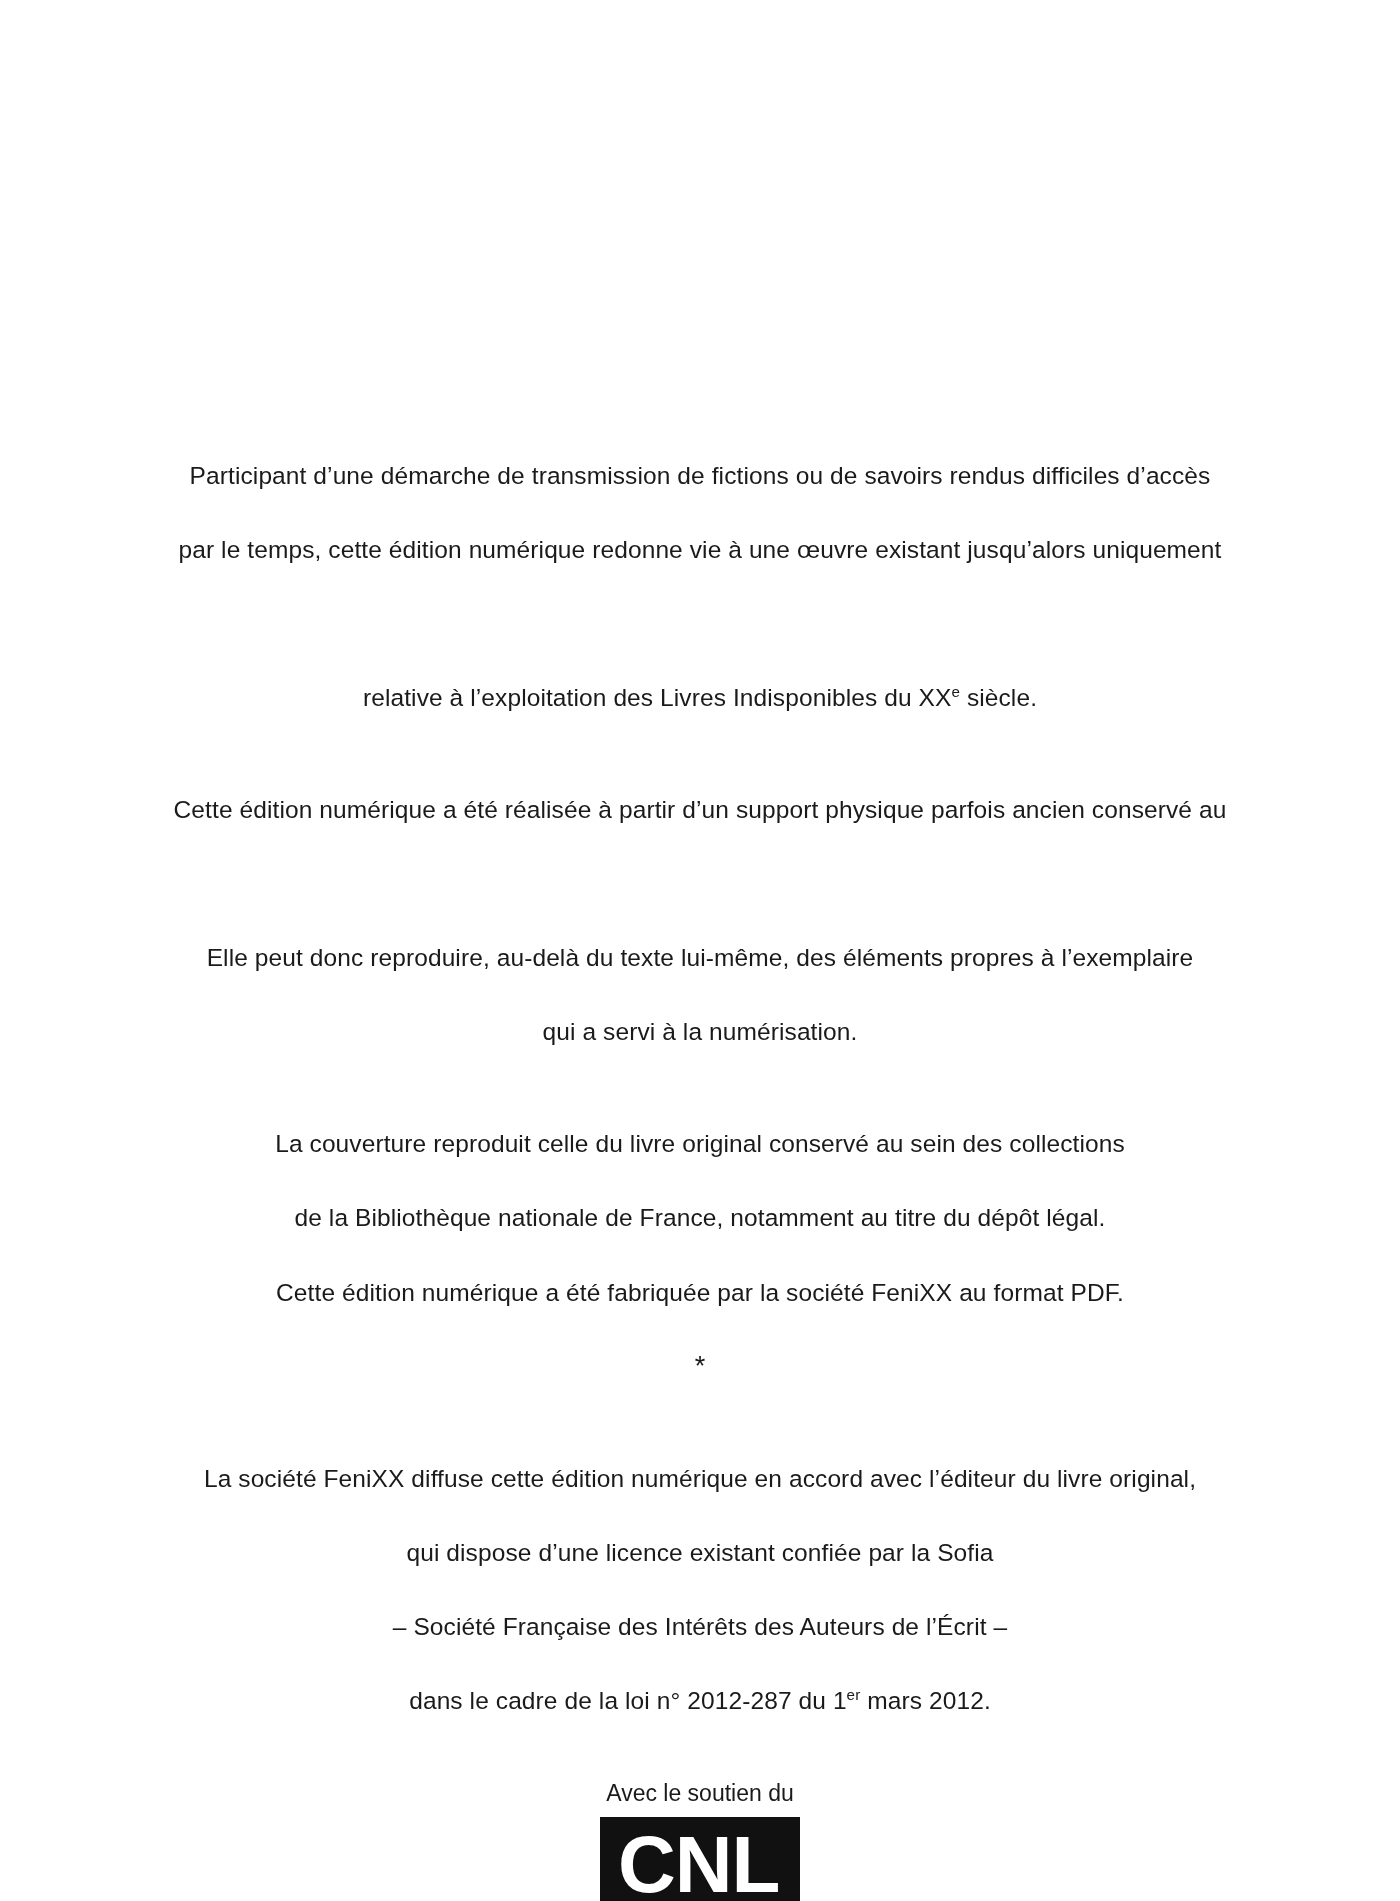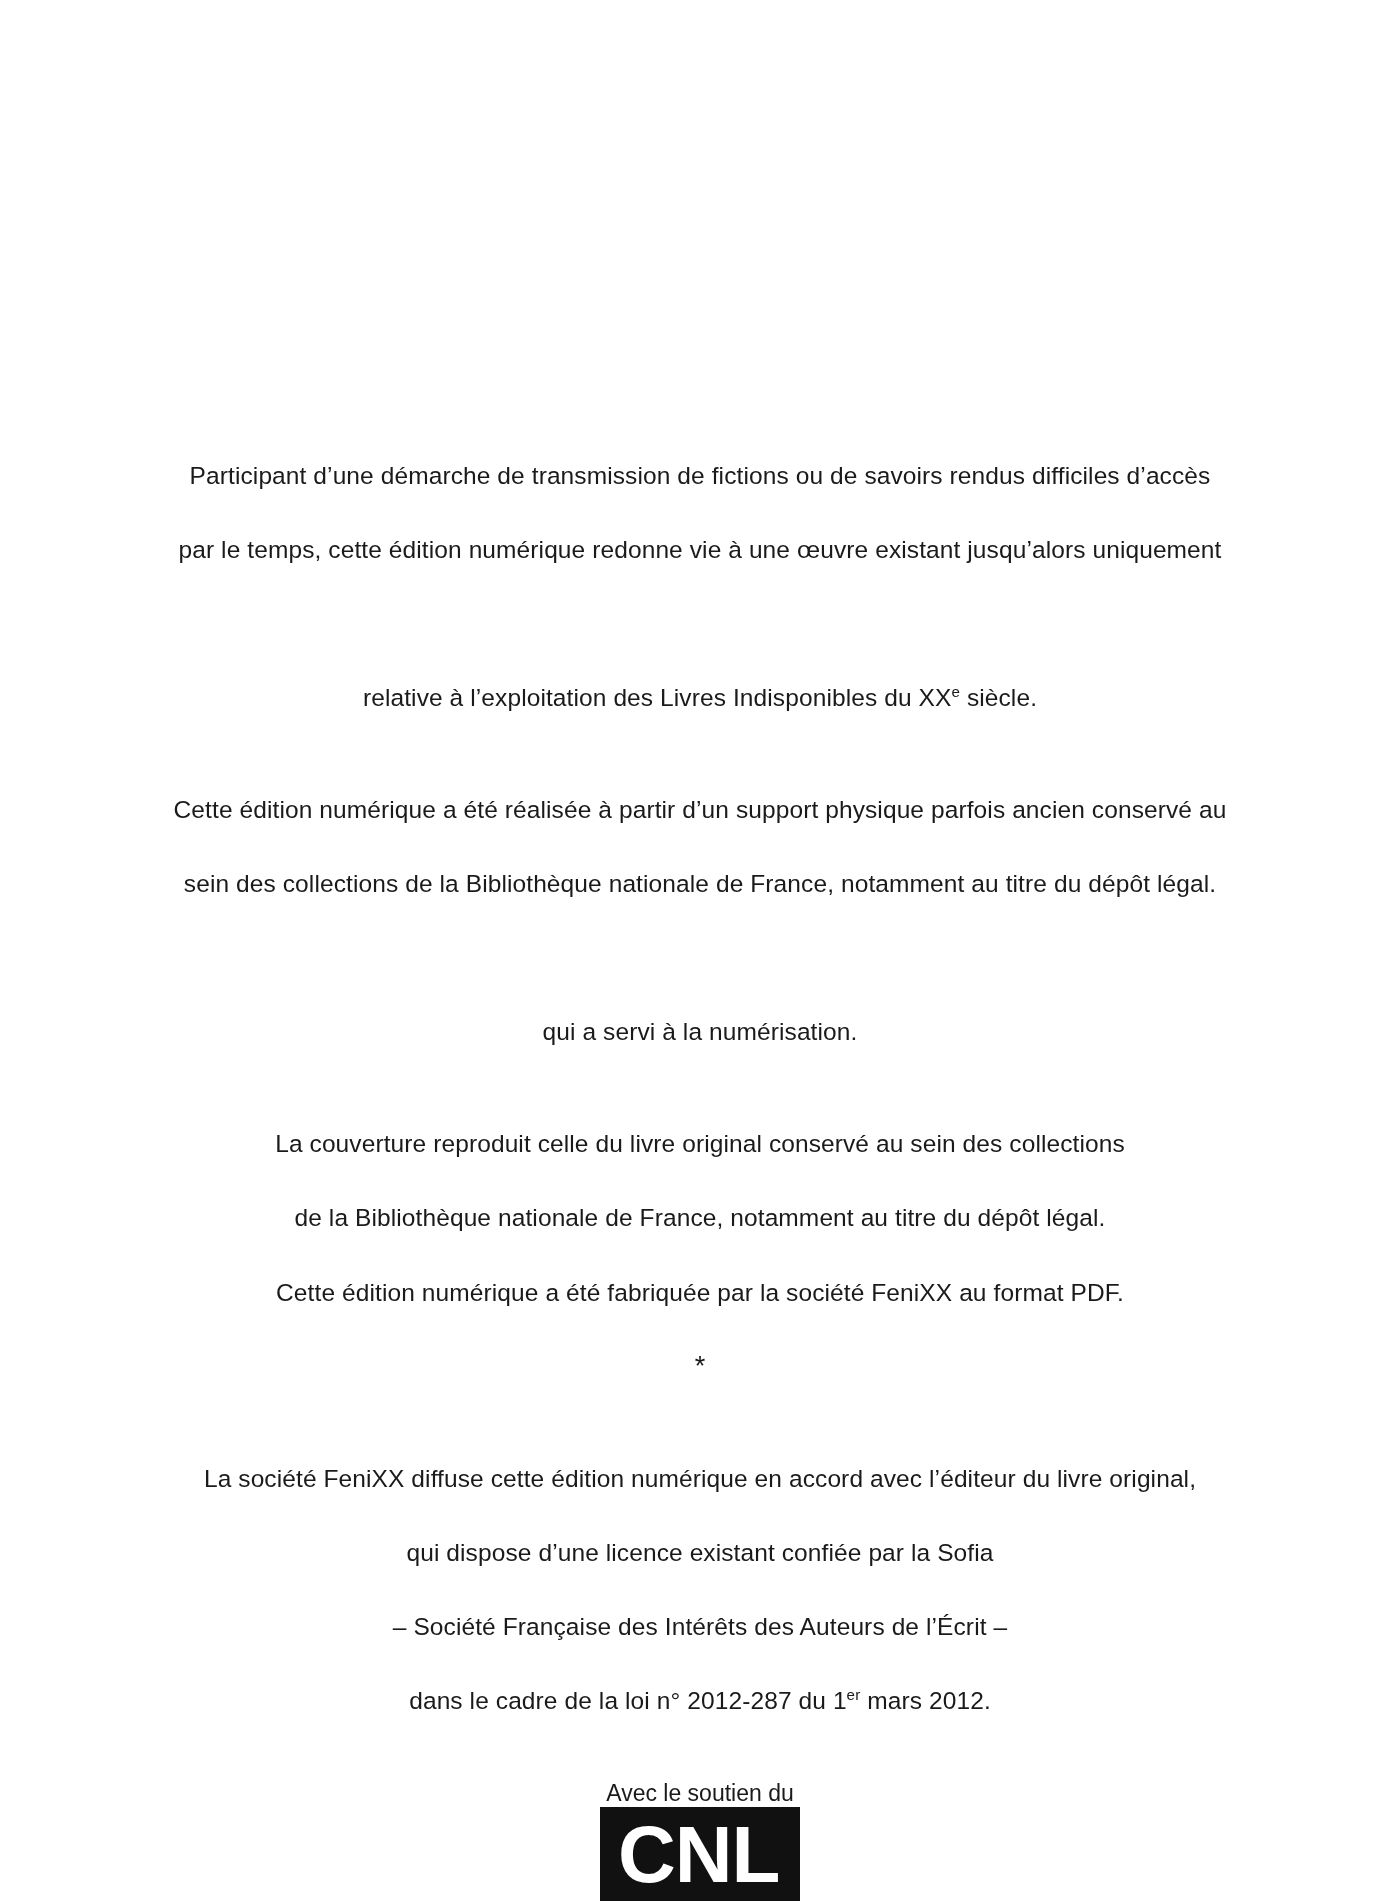--- a/index.html
+++ b/index.html
@@ -50,20 +50,21 @@
     vertical-align: super;
     line-height: 0;
   }
   .support {
     margin-top: 60px;
     text-align: center;
   }
   .support-text {
     font-size: 23px;
     line-height: 28px;
+    margin-bottom: 10px;
   }
   .cnl-logo {
     display: inline-block;
     background: #111111;
     padding: 10px 14px 8px 14px;
     width: 172px;
     box-sizing: content-box;
   }
   .cnl-letters {
     display: block;
@@ -86,22 +87,22 @@
 
     <p class="para block-gap">
       <span>Participant d’une démarche de transmission de fictions ou de savoirs rendus difficiles d’accès</span><br>
       <span>par le temps, cette édition numérique redonne vie à une œuvre existant jusqu’alors uniquement</span><br>
       <br>
       <span>relative à l’exploitation des Livres Indisponibles du XX<sup>e</sup> siècle.</span>
     </p>
 
     <p class="para block-gap">
       <span>Cette édition numérique a été réalisée à partir d’un support physique parfois ancien conservé au</span><br>
-      <span>sein des collections de la Bibliothèque nationale de France, notamment au titre du dépôt légal.</span><br>
       <br>
+      <span>Elle peut donc reproduire, au-delà du texte lui-même, des éléments propres à l’exemplaire</span><br>
       <span>qui a servi à la numérisation.</span>
     </p>
 
     <p class="para block-gap">
       <span>La couverture reproduit celle du livre original conservé au sein des collections</span><br>
       <span>de la Bibliothèque nationale de France, notamment au titre du dépôt légal.</span>
     </p>
 
     <p class="para block-gap">Cette édition numérique a été fabriquée par la société FeniXX au format PDF.</p>
 

